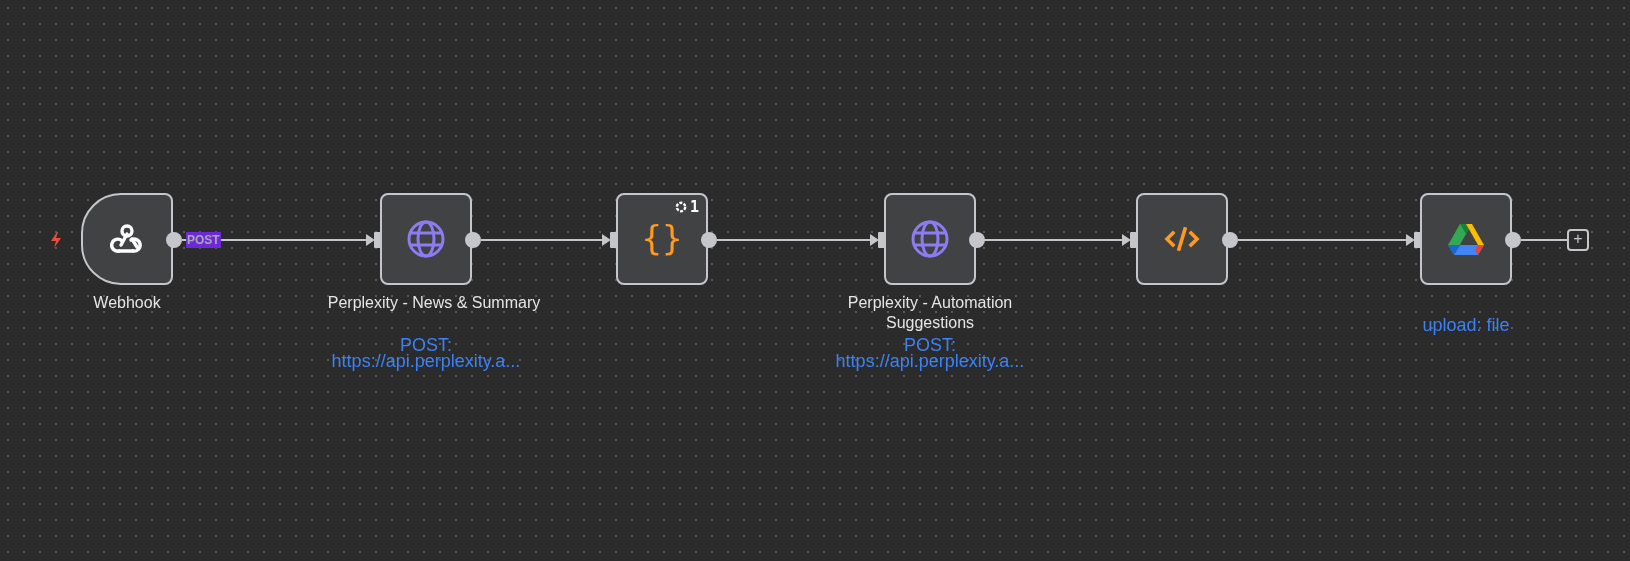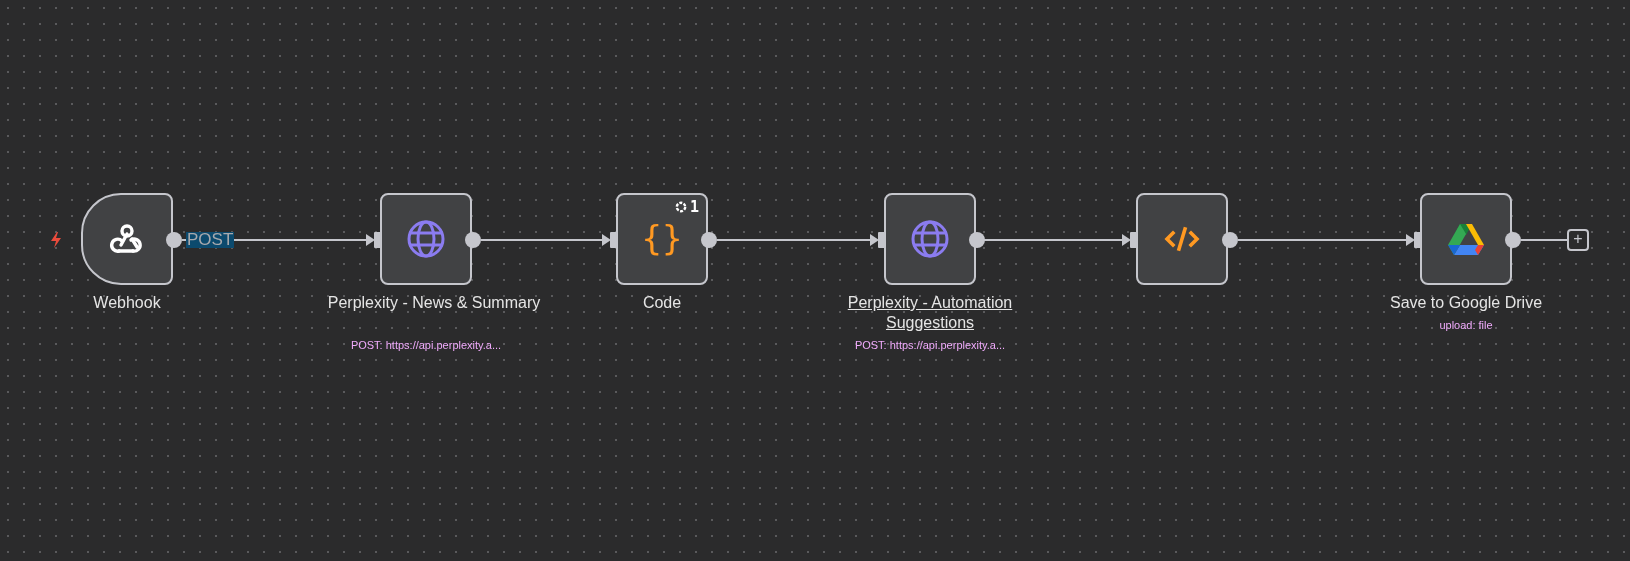--- a/index.html
+++ b/index.html
@@ -18,34 +18,34 @@
     background:#414244; border:2px solid #c5c6cc; border-radius:8px;
     box-sizing:border-box; display:flex; align-items:center; justify-content:center;
   }
   .node.trigger { border-radius:40px 8px 8px 40px; }
   .node svg.icon { width:42px; height:42px; }
   .label {
     position:absolute; width:220px; text-align:center; color:#e5e5e5;
     font-size:16px; line-height:20px; top:293px;
   }
   .sublabel {
-    position:absolute; width:220px; text-align:center; color:#f0abfc;
-    font-size:11px; line-height:16px;
+    position:absolute; width:220px; text-align:center; color:#3b82f6;
+    font-size:18px; line-height:16px;
   }
   .out-dot {
     position:absolute; width:16px; height:16px; border-radius:50%;
     background:#c5c6cc; top:232px;
   }
   .in-handle {
     position:absolute; width:8px; height:16px; background:#c5c6cc; top:232px;
     border-radius:1px;
   }
   .edge-label {
-    position:absolute; color:#a8a9ad; font-size:17px; top:232px; line-height:16px;
-    background:#0c4a6e; padding:0 1px;
+    position:absolute; color:#a8a9ad; font-size:12px; top:232px; line-height:16px;
+    background:#6d28d9; padding:0 1px;font-weight:bold;
   }
   .badge {
     position:absolute; top:198px; color:#ffffff; font-size:15px; font-weight:bold;
     font-family:"DejaVu Sans Mono", monospace; display:flex; align-items:center; gap:3px;
   }
   .plus-btn {
     position:absolute; left:1567px; top:229px; width:22px; height:22px;
     border:2px solid #c5c6cc; border-radius:4px; box-sizing:border-box;
     color:#c5c6cc; font-size:16px; line-height:16px; text-align:center;
     background:#2b2b2c;
@@ -116,35 +116,34 @@
       <text x="21" y="32" text-anchor="middle" fill="#ff9922" font-family="DejaVu Sans Mono, monospace" font-size="34">{}</text>
     </svg>
   </div>
   <div class="badge" style="left:675px;">
     <svg width="12" height="12" viewBox="0 0 12 12">
       <circle cx="6" cy="6" r="4.2" fill="none" stroke="#ffffff" stroke-width="2.4" stroke-dasharray="3 1.4"></circle>
     </svg>
     <span>1</span>
   </div>
   <div class="out-dot" style="left:701px;"></div>
-  <div class="label" style="left:552px;">Code</div>
 
   <div class="in-handle" style="left:878px;"></div>
   <div class="node" style="left:884px;">
     <svg class="icon" viewBox="0 0 42 42">
       <g fill="none" stroke="#8b7cf0" stroke-width="3">
         <circle cx="21" cy="21" r="17"></circle>
         <ellipse cx="21" cy="21" rx="8" ry="17"></ellipse>
         <line x1="4" y1="15" x2="38" y2="15"></line>
         <line x1="4" y1="27" x2="38" y2="27"></line>
       </g>
     </svg>
   </div>
   <div class="out-dot" style="left:969px;"></div>
-  <div class="label" style="left:820px;text-decoration:underline;">Perplexity - Automation Suggestions</div>
+  <div class="label" style="left:820px;">Perplexity - Automation Suggestions</div>
   <div class="sublabel" style="left:820px; top:337px;">POST: https://api.perplexity.a...</div>
 
   <div class="in-handle" style="left:1130px;"></div>
   <div class="node" style="left:1136px;">
     <svg class="icon" viewBox="0 0 42 42">
       <g fill="none" stroke="#ff9922" stroke-width="3.6" stroke-linecap="square">
         <polyline points="12,15 6,21 12,27"></polyline>
         <polyline points="30,15 36,21 30,27"></polyline>
         <line x1="24" y1="11" x2="18" y2="31"></line>
       </g>
@@ -157,17 +156,16 @@
     <svg class="icon" viewBox="0 0 42 42">
       <polygon points="15,6 27,6 21,17 9,17" fill="#188038"></polygon>
       <polygon points="15,6 3,27 9,37 21,16" fill="#34a853"></polygon>
       <polygon points="27,6 39,27 33,27 21,6" fill="#fbbc04"></polygon>
       <polygon points="9,37 33,37 39,27 15,27" fill="#4285f4"></polygon>
       <polygon points="33,37 39,27 33,27 30,32" fill="#ea4335"></polygon>
       <polygon points="3,27 9,37 15,27" fill="#1967d2"></polygon>
     </svg>
   </div>
   <div class="out-dot" style="left:1505px;"></div>
-  <div class="label" style="left:1356px;">Save to Google Drive</div>
   <div class="sublabel" style="left:1356px; top:317px;">upload: file</div>
 
   <div class="plus-btn">+</div>
 </div>
 
 </body></html>

